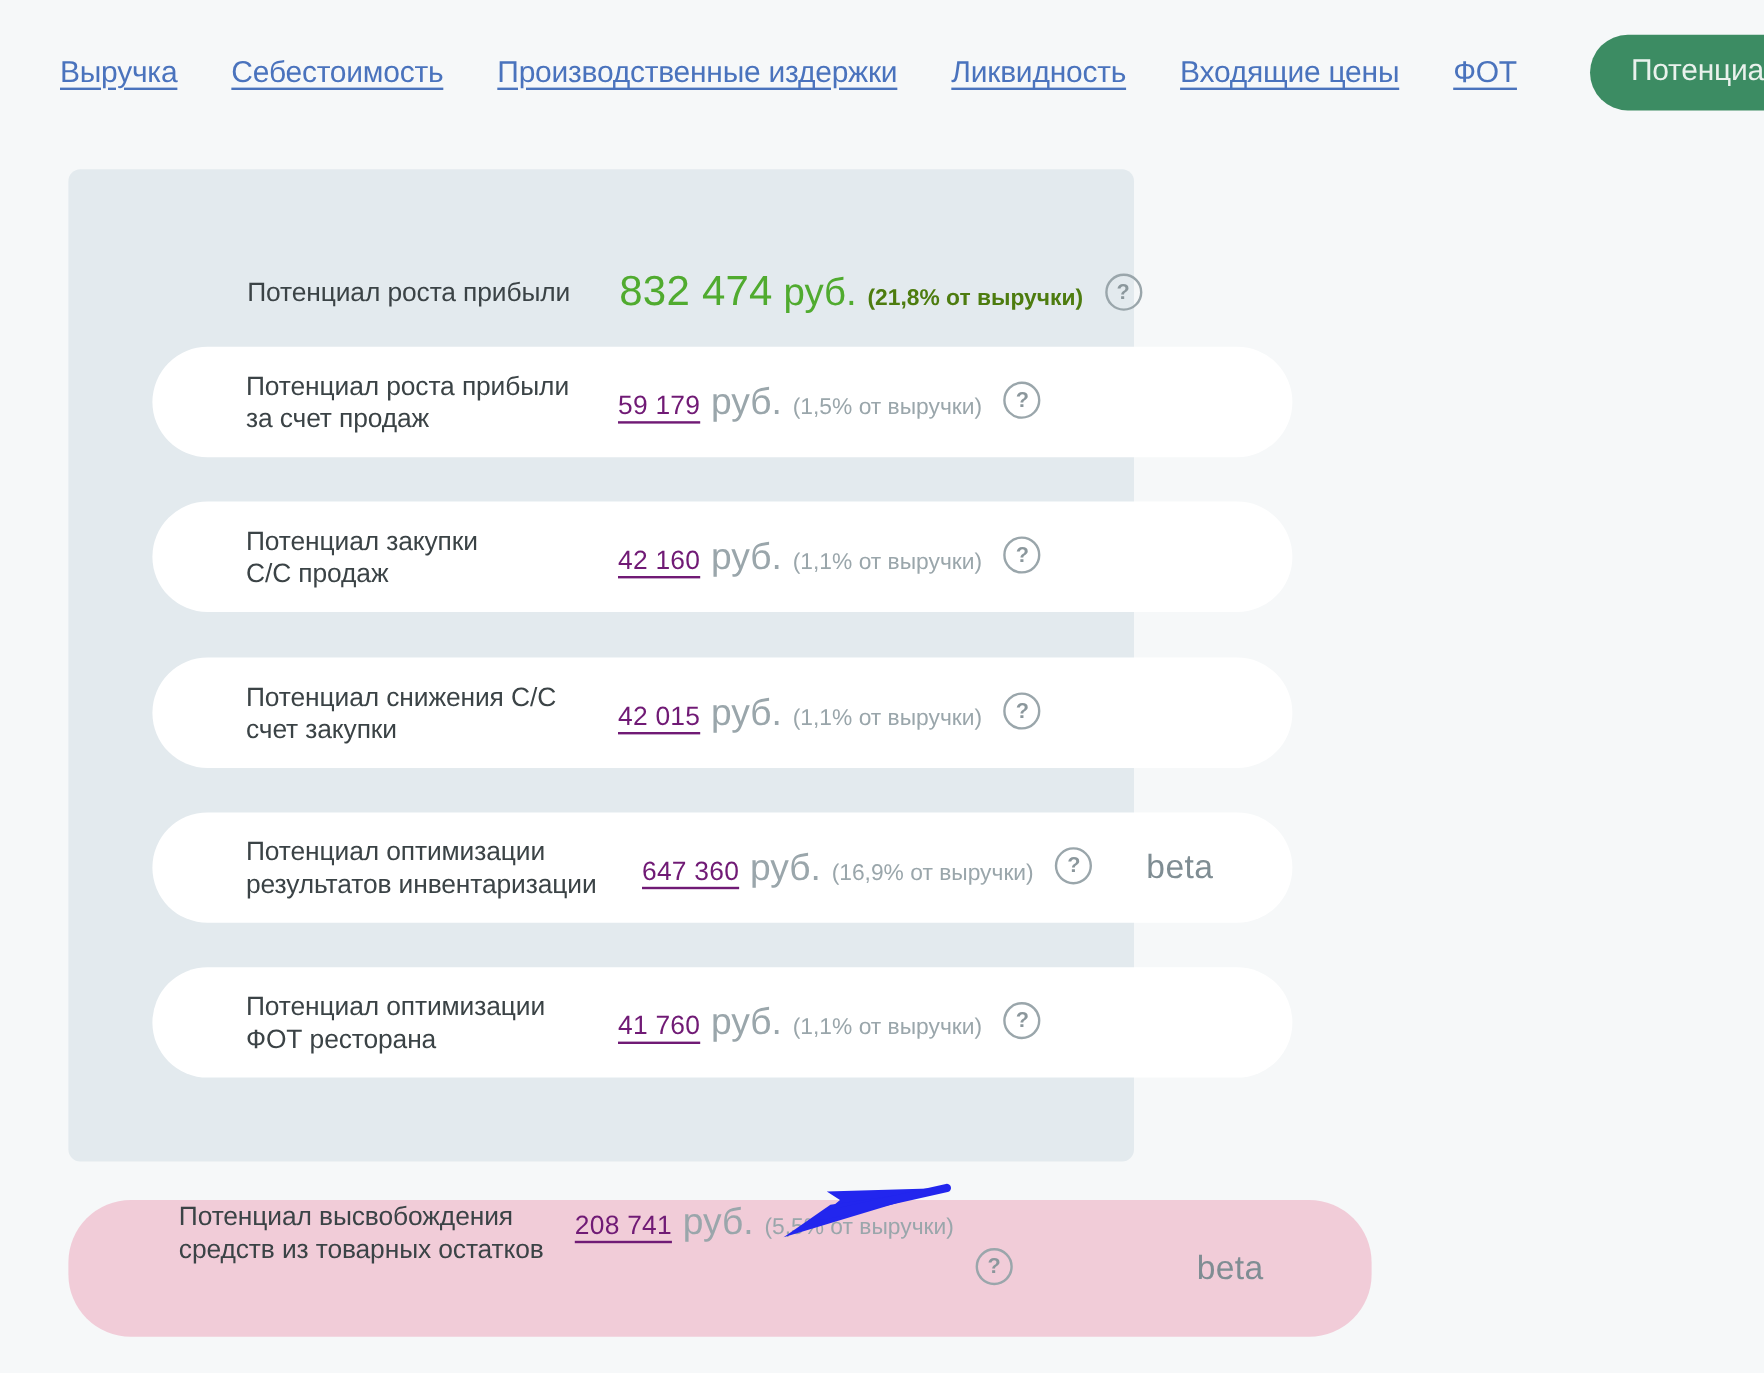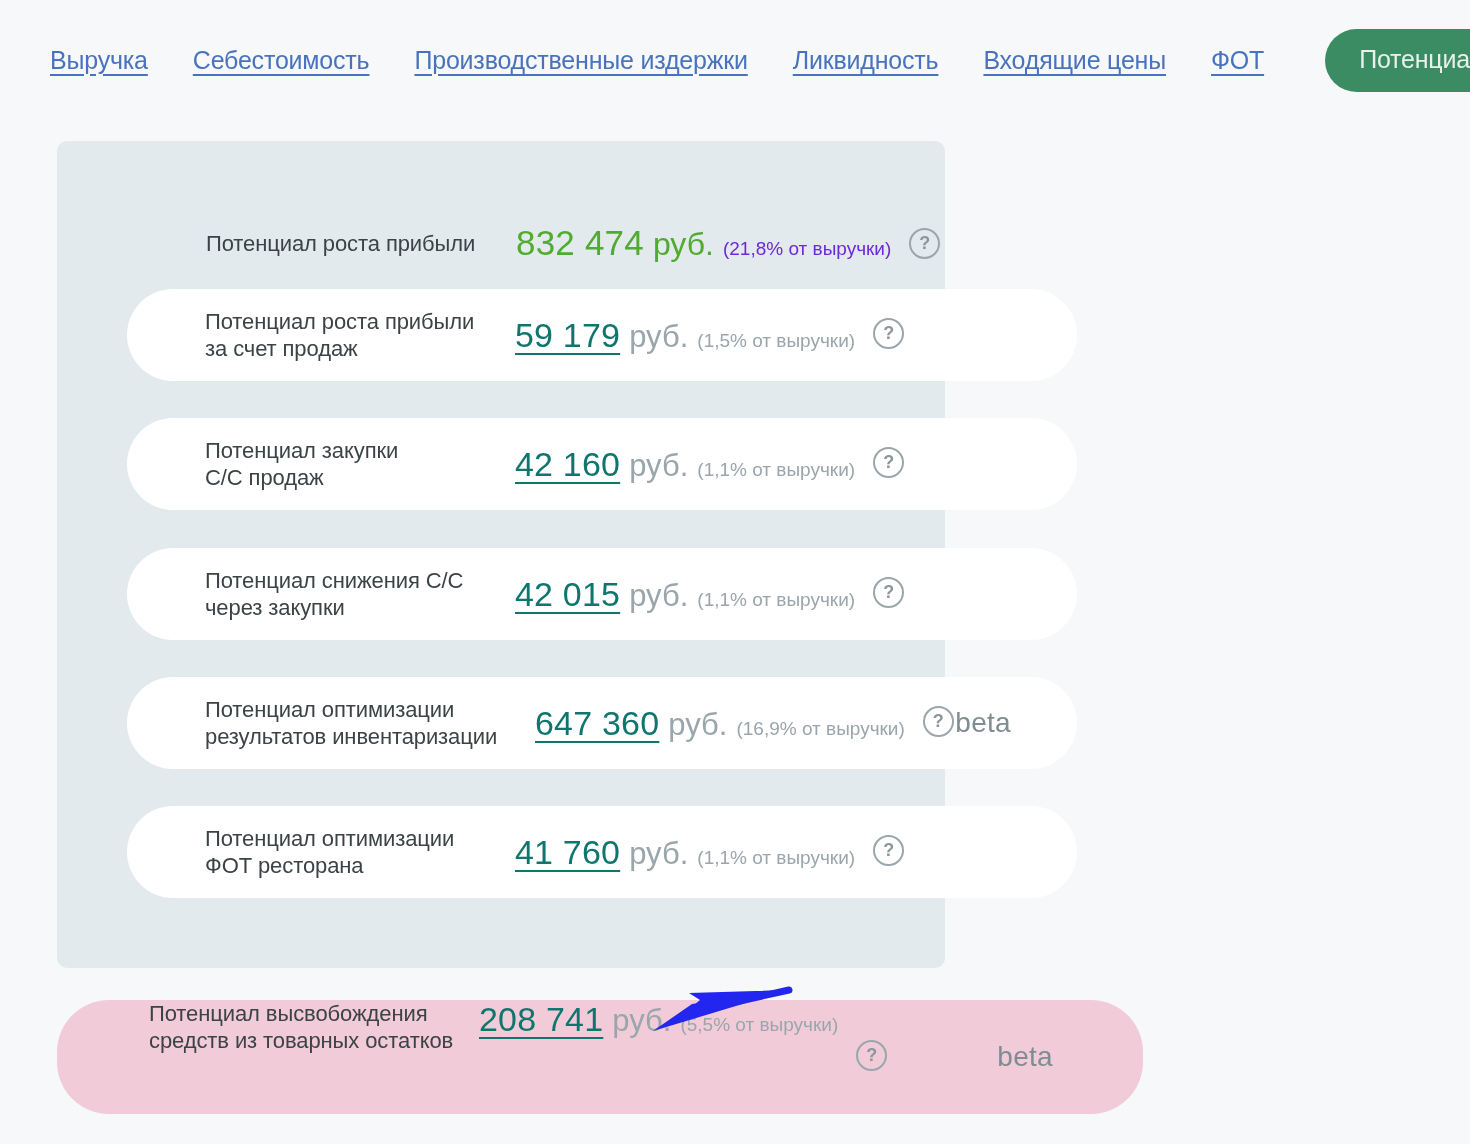--- a/index.html
+++ b/index.html
@@ -101,22 +101,22 @@
   }
   .row-label.wide { width: 330px; flex-basis: 330px; }
 
   .row-value {
     display: flex;
     align-items: baseline;
     flex: 1 1 auto;
   }
 
   .amount {
-    font-size: 34px;
-    color: #0f766e;
+    font-size: 22px;
+    color: #701a75;
     text-decoration: underline;
     text-underline-offset: 6px;
     text-decoration-thickness: 2px;
     cursor: pointer;
     white-space: nowrap;
     letter-spacing: 0.2px;
   }
   .unit {
     font-size: 31px;
     color: #9aa6ab;
@@ -131,21 +131,21 @@
   }
 
   
   .amount.green {
     color: #50ab2f;
     text-decoration: none;
     font-size: 35px;
     cursor: default;
   }
   .unit.green { color: #50ab2f; font-size: 32px; }
-  .share.green { color: #6d28d9; }
+  .share.green { color: #4d7c0f; font-weight: bold; }
 
   
   .help-icon {
     width: 27px;
     height: 27px;
     border-radius: 50%;
     border: 2px solid #9aa6ab;
     color: #8b979c;
     font-size: 18px;
     line-height: 26px;
@@ -243,21 +243,21 @@
       <span class="amount">42 160</span>
       <span class="unit">руб.</span>
       <span class="share">(1,1% от выручки)</span>
       <span class="help-icon">?</span>
     </div>
   </div>
 
   <div class="row row-card r3">
     <div class="row-label">
       <span>Потенциал снижения С/С</span><br>
-      <span>через закупки</span>
+      <span>счет закупки</span>
     </div>
     <div class="row-value">
       <span class="amount">42 015</span>
       <span class="unit">руб.</span>
       <span class="share">(1,1% от выручки)</span>
       <span class="help-icon">?</span>
     </div>
   </div>
 
   <div class="row row-card r4">

